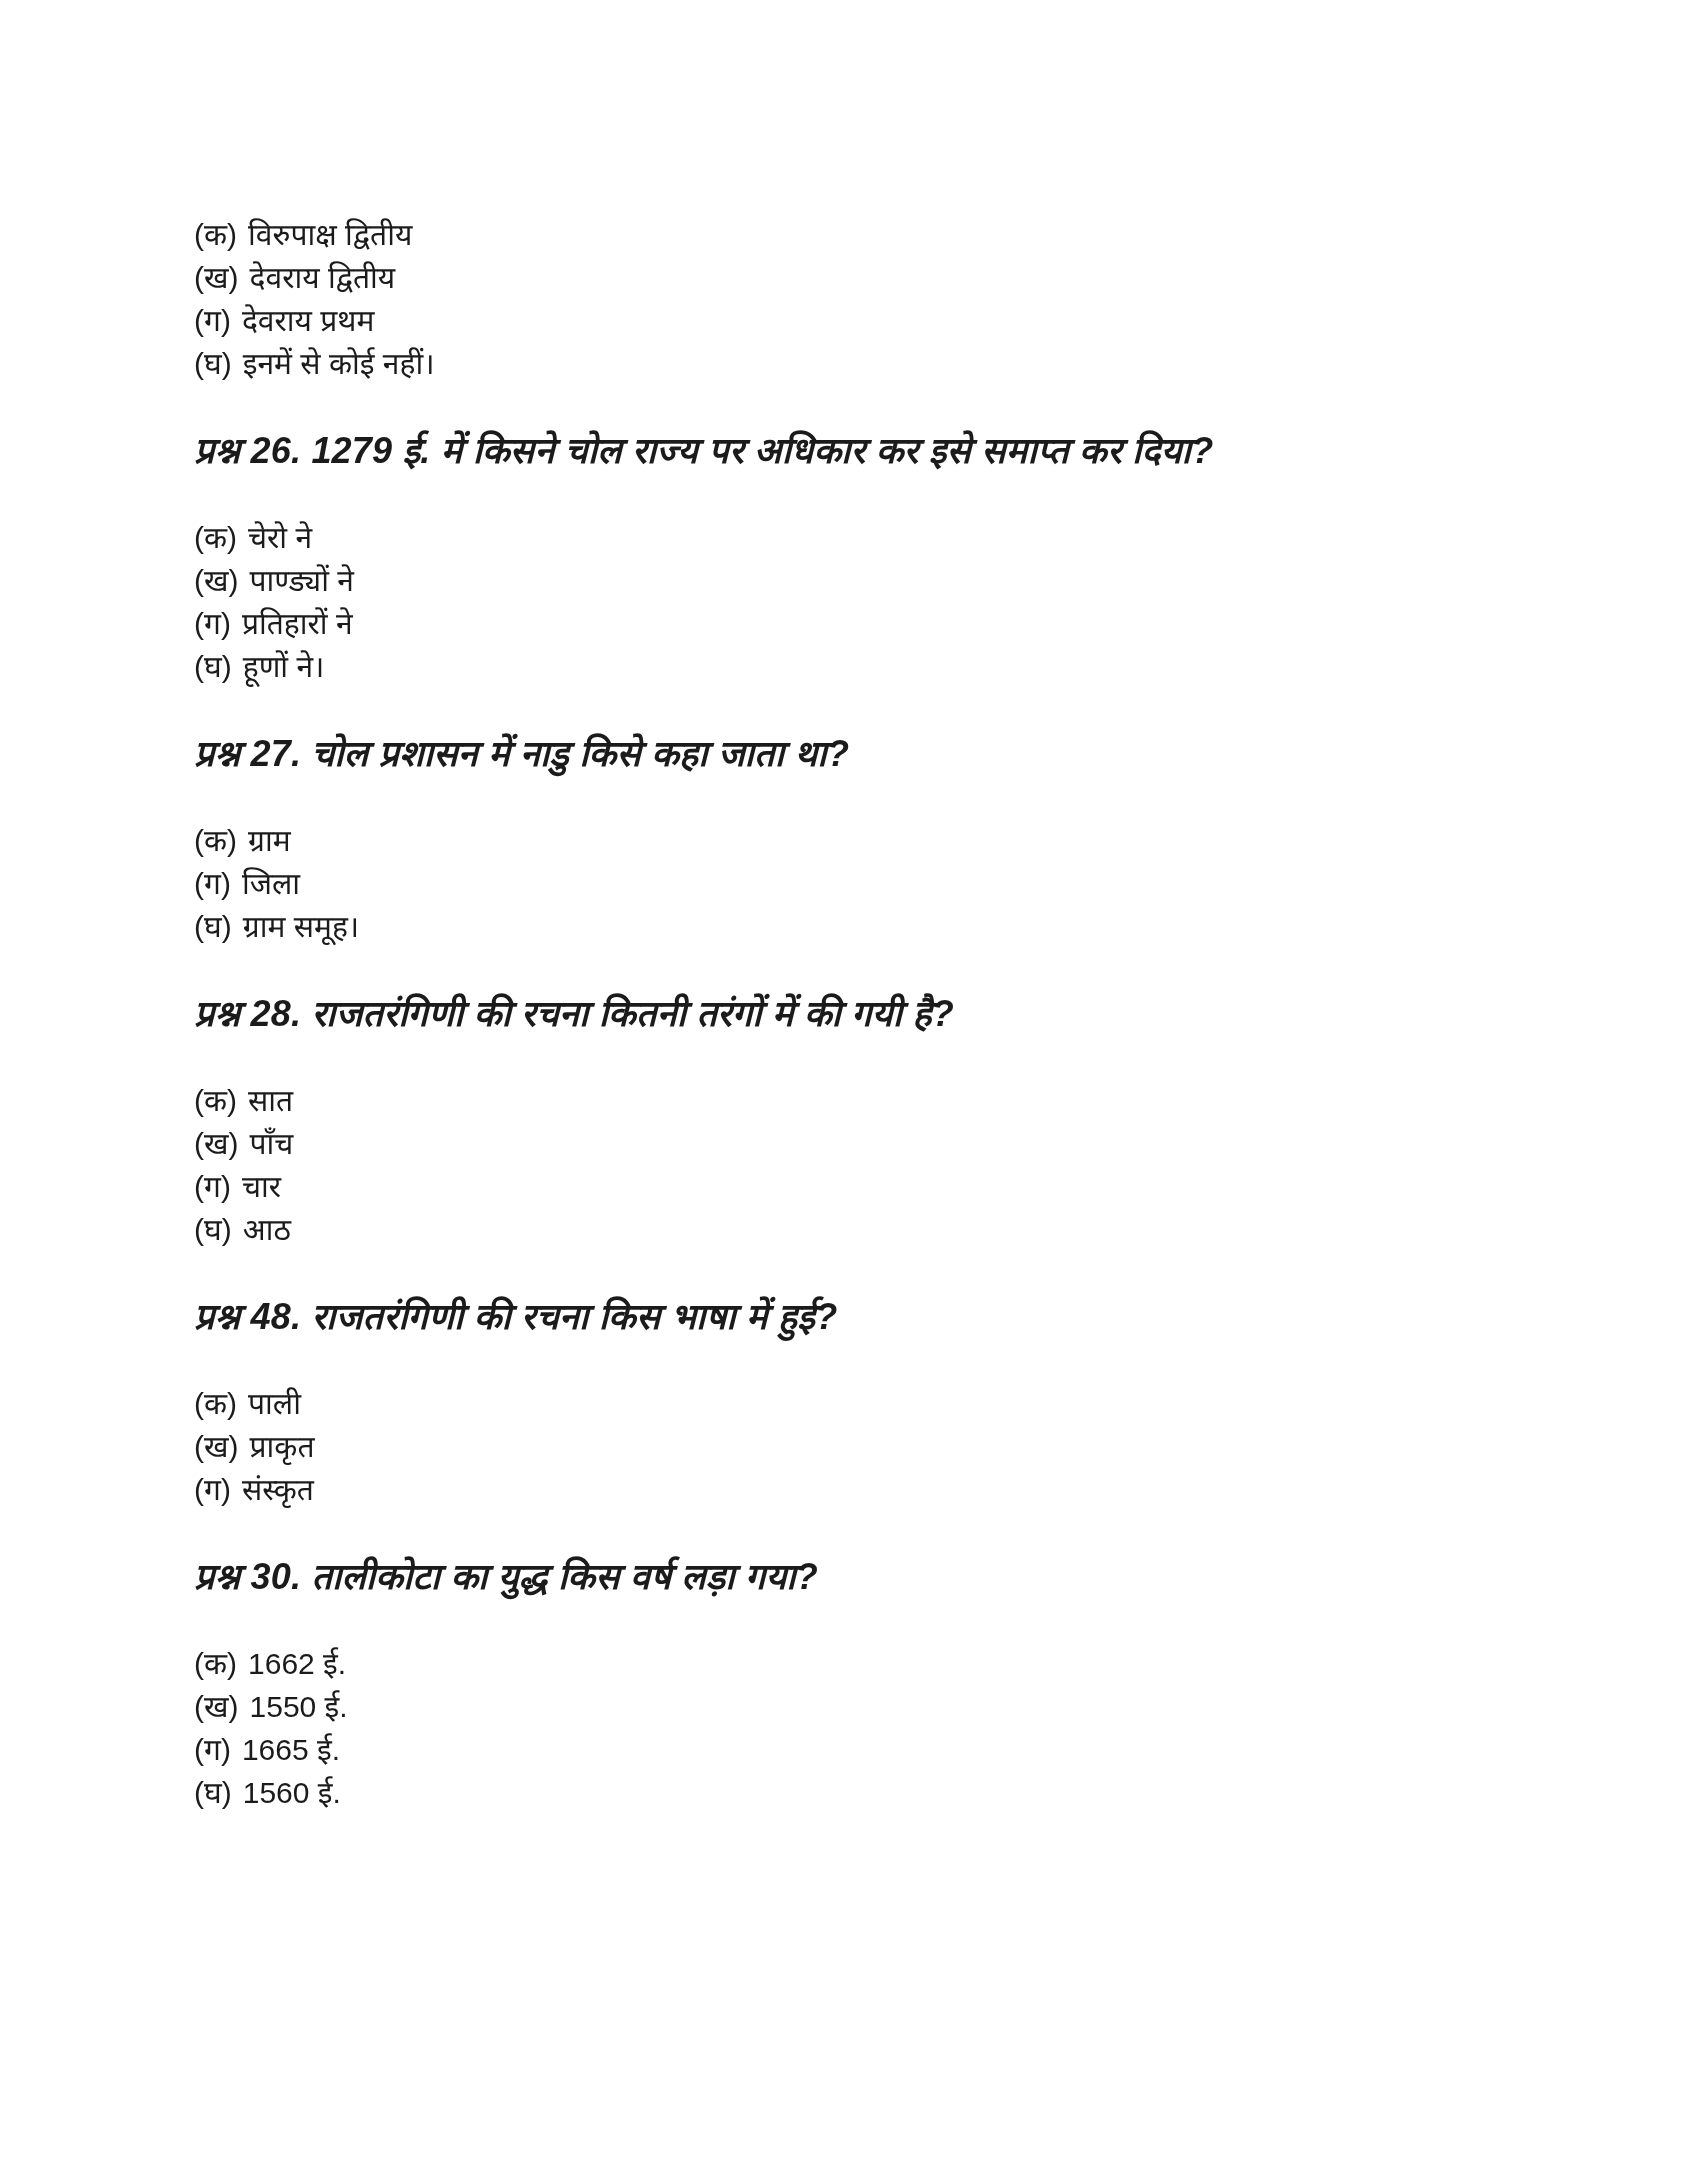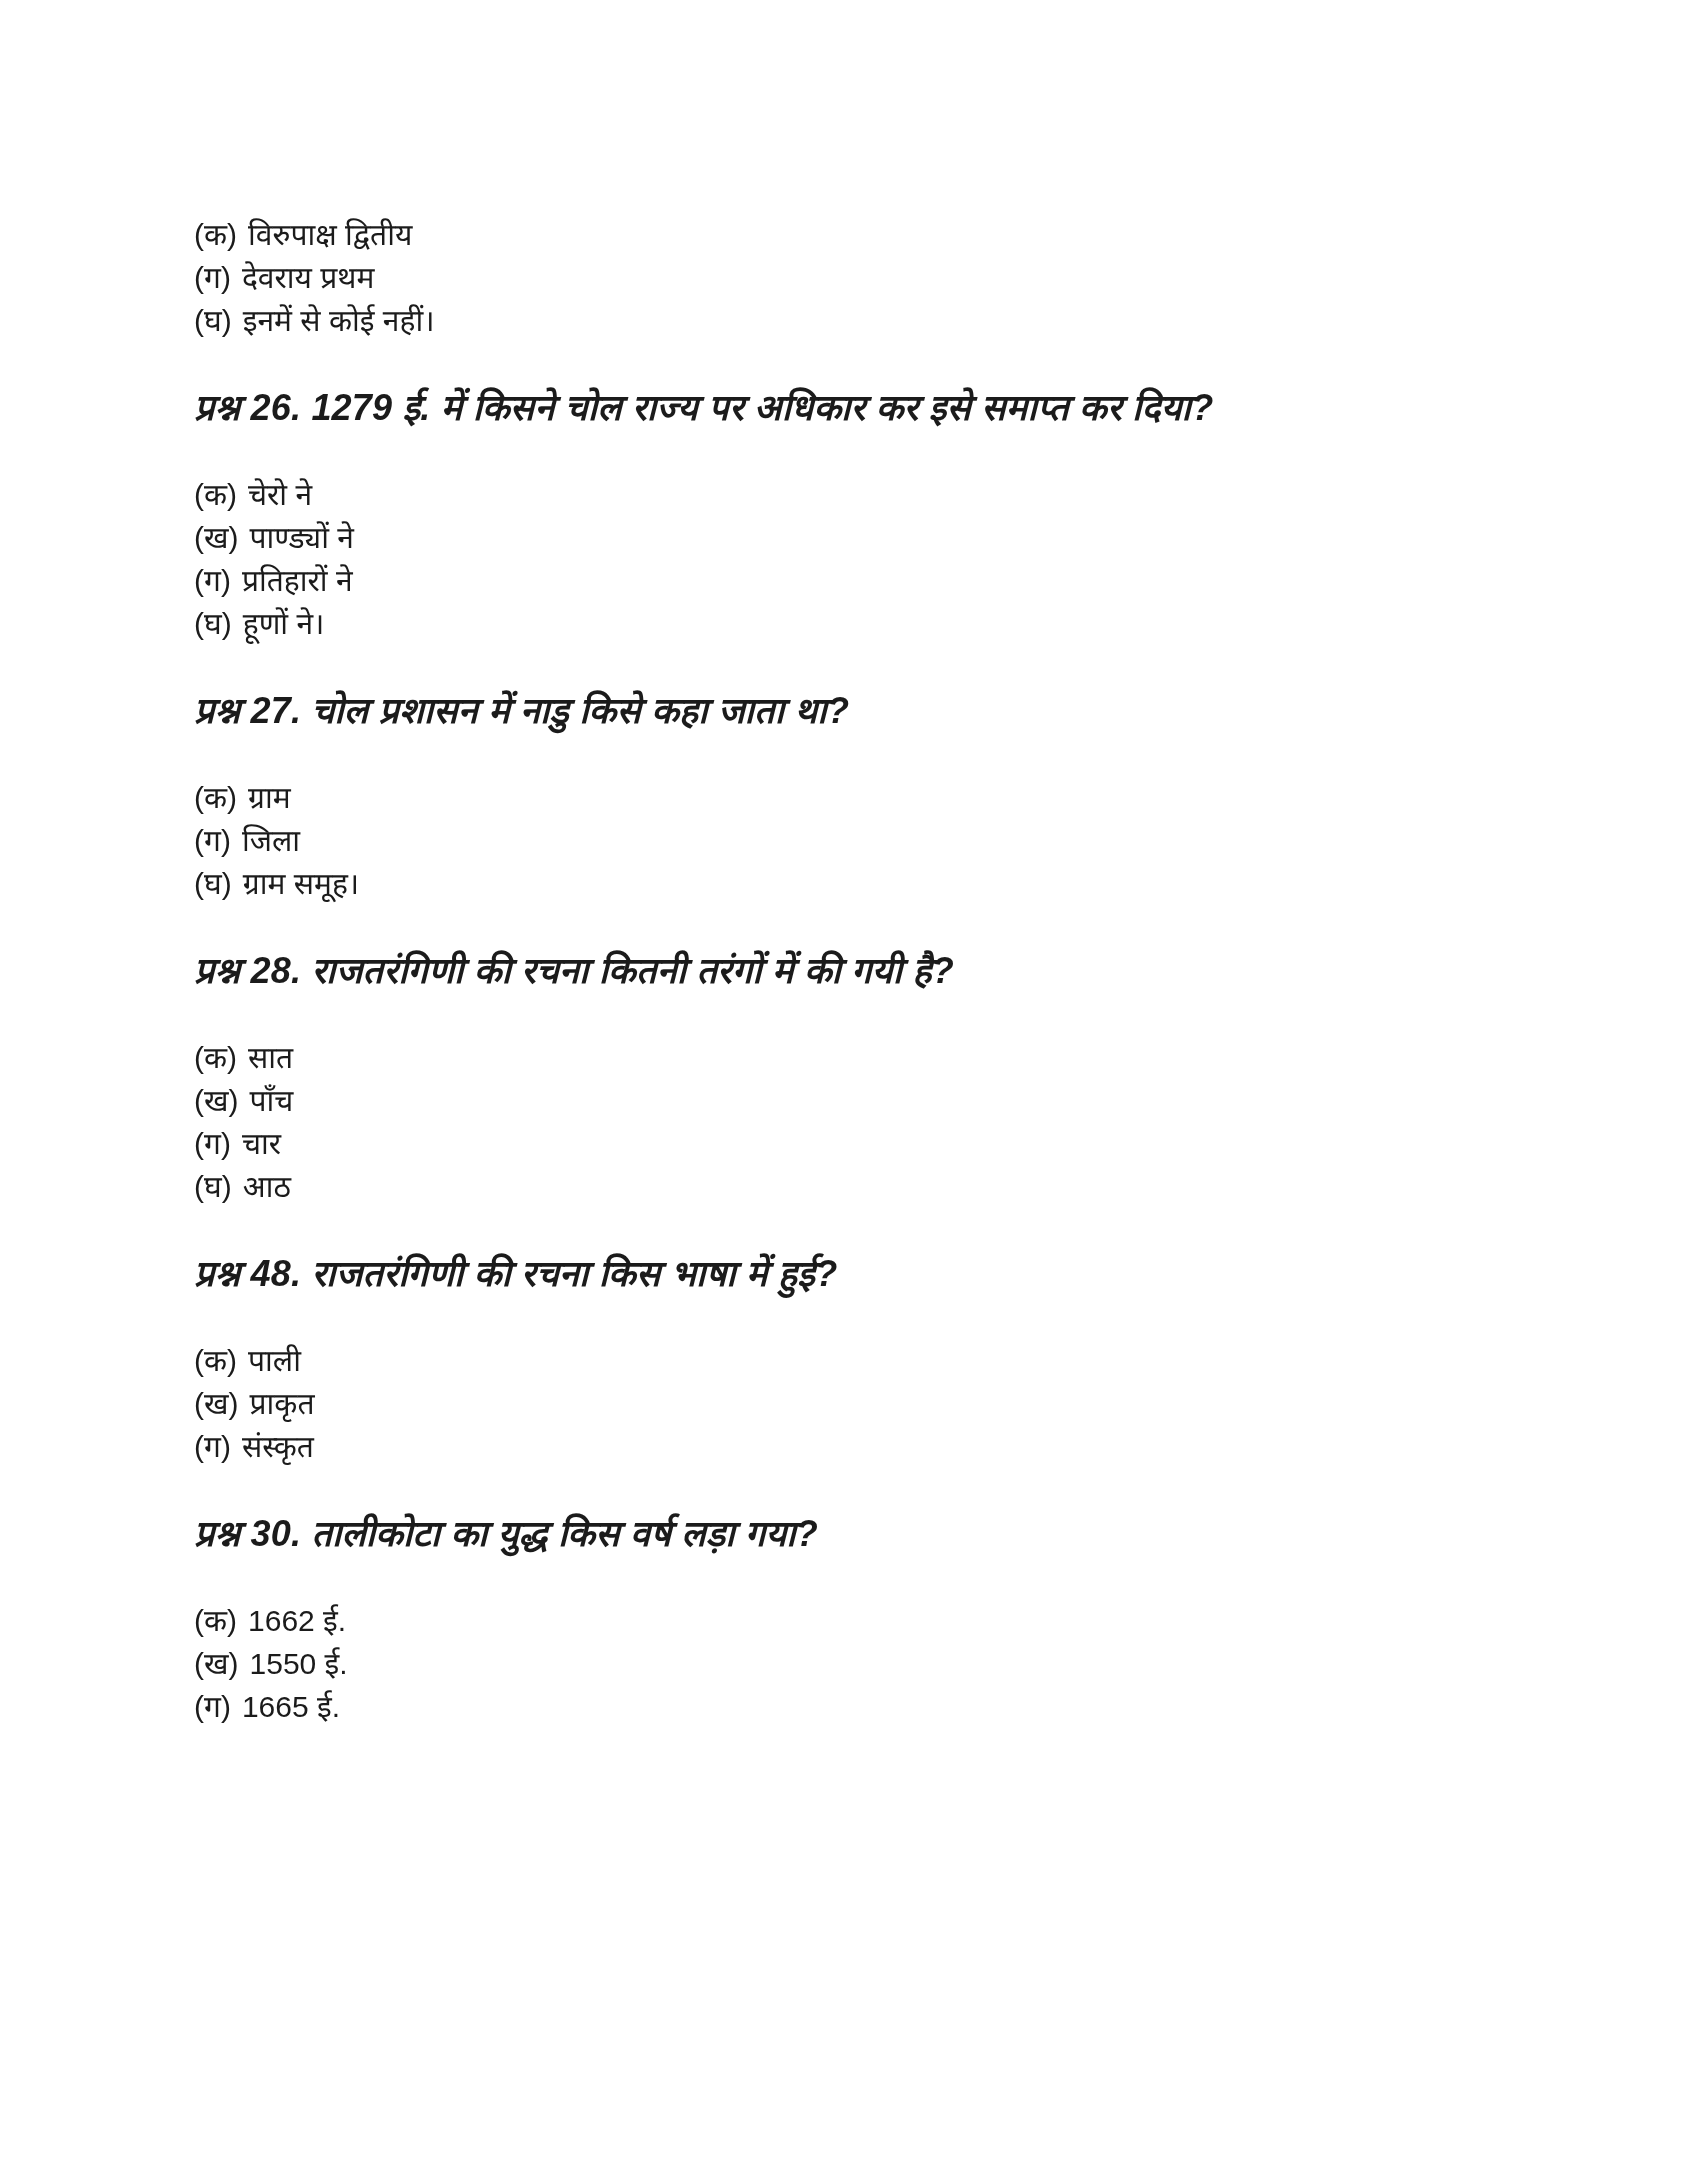--- a/index.html
+++ b/index.html
@@ -36,20 +36,21 @@
   }
   .opt-label { margin-right: 11px; }
 </style>
 </head>
 <body>
 
 <div class="page">
 
   <section class="question-block">
     <p class="opt"><span class="opt-label">(क)</span><span class="opt-text">विरुपाक्ष द्वितीय</span></p>
+    <p class="opt"><span class="opt-label">(ख)</span><span class="opt-text">देवराय द्वितीय</span></p>
     <p class="opt"><span class="opt-label">(ग)</span><span class="opt-text">देवराय प्रथम</span></p>
     <p class="opt"><span class="opt-label">(घ)</span><span class="opt-text">इनमें से कोई नहीं।</span></p>
   </section>
 
   <section class="question-block">
     <h2 class="q-heading">प्रश्न 26. 1279 ई. में किसने चोल राज्य पर अधिकार कर इसे समाप्त कर दिया?</h2>
     <p class="opt"><span class="opt-label">(क)</span><span class="opt-text">चेरो ने</span></p>
     <p class="opt"><span class="opt-label">(ख)</span><span class="opt-text">पाण्ड्यों ने</span></p>
     <p class="opt"><span class="opt-label">(ग)</span><span class="opt-text">प्रतिहारों ने</span></p>
     <p class="opt"><span class="opt-label">(घ)</span><span class="opt-text">हूणों ने।</span></p>
@@ -75,16 +76,17 @@
     <p class="opt"><span class="opt-label">(क)</span><span class="opt-text">पाली</span></p>
     <p class="opt"><span class="opt-label">(ख)</span><span class="opt-text">प्राकृत</span></p>
     <p class="opt"><span class="opt-label">(ग)</span><span class="opt-text">संस्कृत</span></p>
   </section>
 
   <section class="question-block">
     <h2 class="q-heading">प्रश्न 30. तालीकोटा का युद्ध किस वर्ष लड़ा गया?</h2>
     <p class="opt"><span class="opt-label">(क)</span><span class="opt-text">1662 ई.</span></p>
     <p class="opt"><span class="opt-label">(ख)</span><span class="opt-text">1550 ई.</span></p>
     <p class="opt"><span class="opt-label">(ग)</span><span class="opt-text">1665 ई.</span></p>
+    <p class="opt"><span class="opt-label">(घ)</span><span class="opt-text">1560 ई.</span></p>
   </section>
 
 </div>
 
 
 </body></html>

